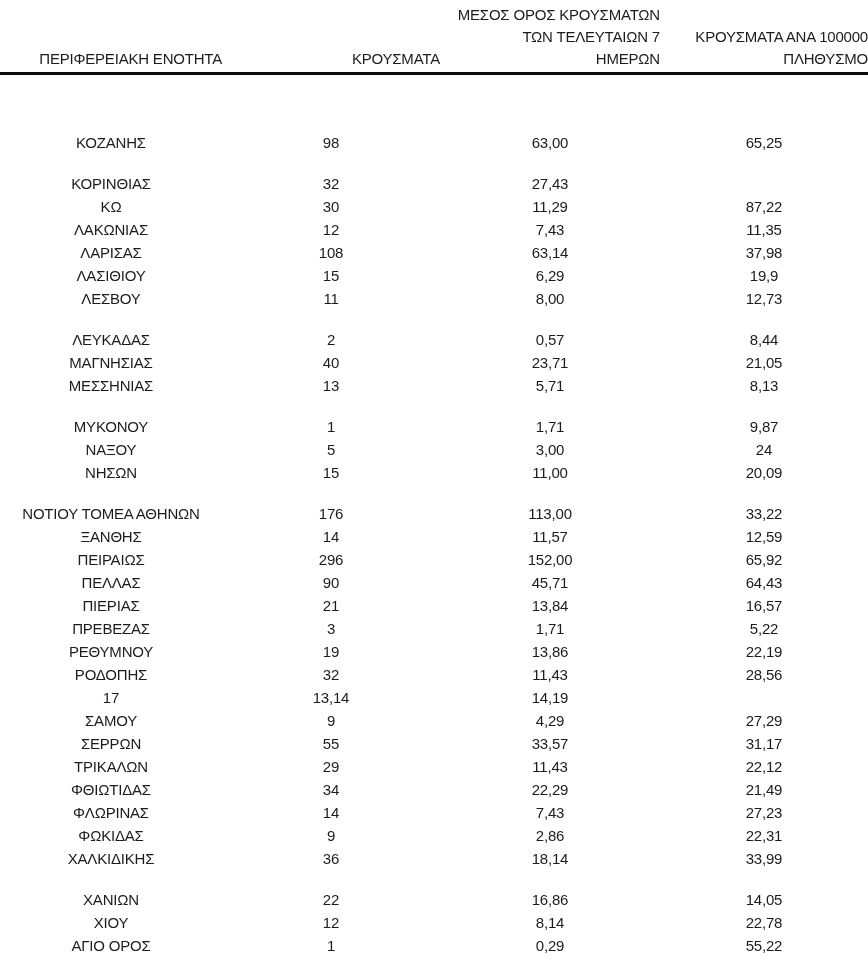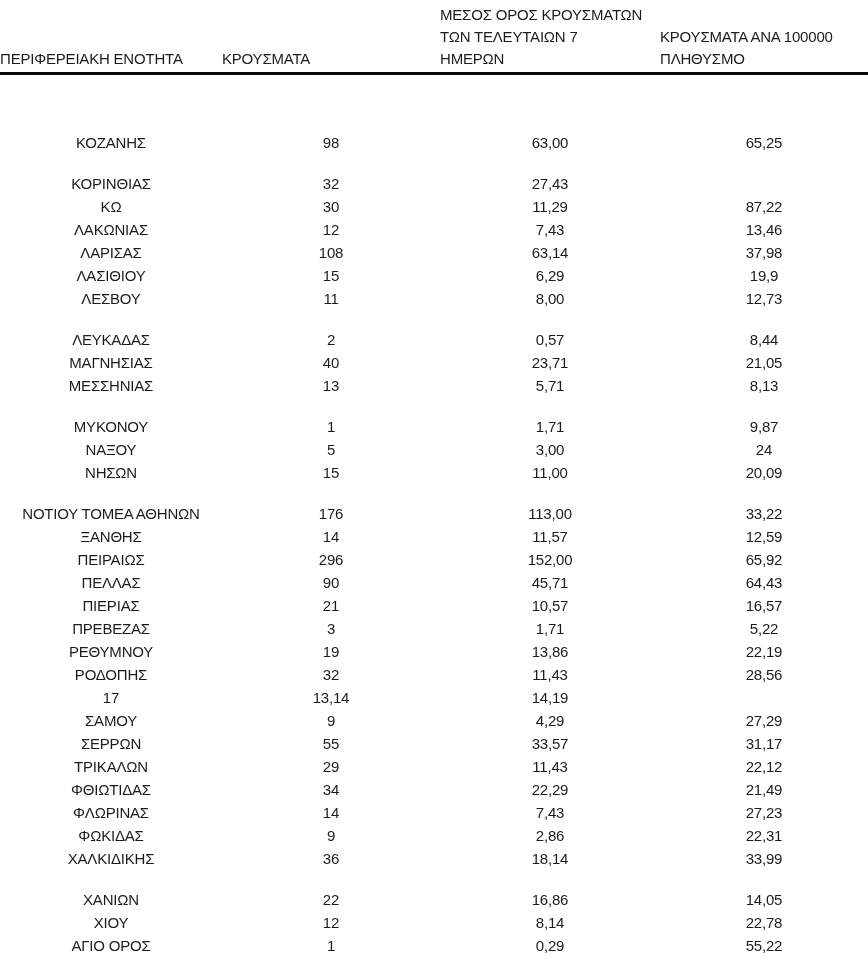--- a/index.html
+++ b/index.html
@@ -17,21 +17,21 @@
   .table {
     width: 868px;
   }
   .header-grid {
     display: grid;
     grid-template-columns: 222px 218px 220px 208px;
     align-items: end;
     padding-top: 4px;
   }
   .hcell {
-    text-align: left;
+    text-align: right;
     font-size: 15px;
     line-height: 22px;
     letter-spacing: -0.2px;
     white-space: nowrap;
   }
   .hline {
     display: block;
   }
   .header-rule {
     border-bottom: 3px solid #0a0a0a;
@@ -104,21 +104,21 @@
       <div class="row">
         <div class="cell">ΚΩ</div>
         <div class="cell">30</div>
         <div class="cell">11,29</div>
         <div class="cell">87,22</div>
       </div>
       <div class="row">
         <div class="cell">ΛΑΚΩΝΙΑΣ</div>
         <div class="cell">12</div>
         <div class="cell">7,43</div>
-        <div class="cell">13,46</div>
+        <div class="cell">11,35</div>
       </div>
       <div class="row">
         <div class="cell">ΛΑΡΙΣΑΣ</div>
         <div class="cell">108</div>
         <div class="cell">63,14</div>
         <div class="cell">37,98</div>
       </div>
       <div class="row">
         <div class="cell">ΛΑΣΙΘΙΟΥ</div>
         <div class="cell">15</div>
@@ -190,21 +190,21 @@
       </div>
       <div class="row">
         <div class="cell">ΠΕΛΛΑΣ</div>
         <div class="cell">90</div>
         <div class="cell">45,71</div>
         <div class="cell">64,43</div>
       </div>
       <div class="row">
         <div class="cell">ΠΙΕΡΙΑΣ</div>
         <div class="cell">21</div>
-        <div class="cell">10,57</div>
+        <div class="cell">13,84</div>
         <div class="cell">16,57</div>
       </div>
       <div class="row">
         <div class="cell">ΠΡΕΒΕΖΑΣ</div>
         <div class="cell">3</div>
         <div class="cell">1,71</div>
         <div class="cell">5,22</div>
       </div>
       <div class="row">
         <div class="cell">ΡΕΘΥΜΝΟΥ</div>

